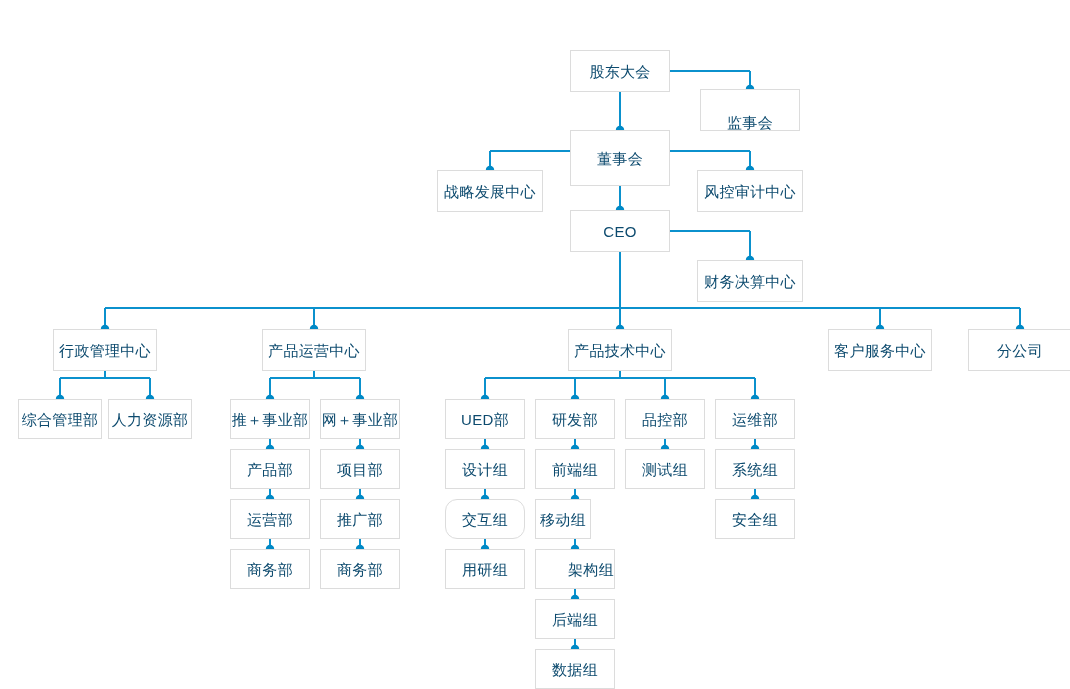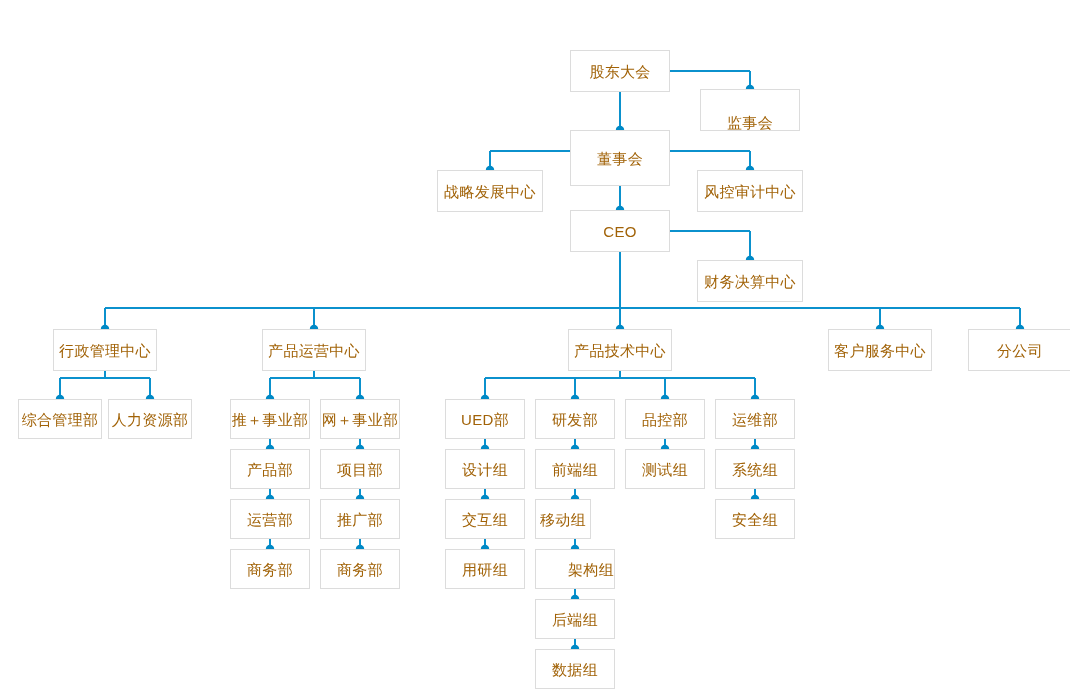--- a/index.html
+++ b/index.html
@@ -30,21 +30,21 @@
     left: 0;
     top: 0;
     width: 1070px;
     height: 689px;
   }
   .node {
     position: absolute;
     box-sizing: border-box;
     border: 1px solid #dcdcdc;
     background: #ffffff;
-    color: #a16207;
+    color: #0c4a6e;
     font-size: 15px;
     line-height: 1;
     display: flex;
     align-items: center;
     justify-content: center;
     white-space: nowrap;
     letter-spacing: 0.3px;
   }
   .node-label {
     display: block;
@@ -206,21 +206,21 @@
       </div>
       <div class="node" style="left: 320px; top: 549px; width: 80px; height: 40px;">
         <span class="node-label">商务部</span>
       </div>
       <div class="node" style="left: 445px; top: 399px; width: 80px; height: 40px;">
         <span class="node-label">UED部</span>
       </div>
       <div class="node" style="left: 445px; top: 449px; width: 80px; height: 40px;">
         <span class="node-label">设计组</span>
       </div>
-      <div class="node" style="left: 445px; top: 499px; width: 80px; height: 40px;">
+      <div class="node" style="left: 445px; top: 499px; width: 80px; height: 40px; border-radius: 12px;">
         <span class="node-label">交互组</span>
       </div>
       <div class="node" style="left: 445px; top: 549px; width: 80px; height: 40px;">
         <span class="node-label">用研组</span>
       </div>
       <div class="node" style="left: 535px; top: 399px; width: 80px; height: 40px;">
         <span class="node-label">研发部</span>
       </div>
       <div class="node" style="left: 535px; top: 449px; width: 80px; height: 40px;">
         <span class="node-label">前端组</span>

